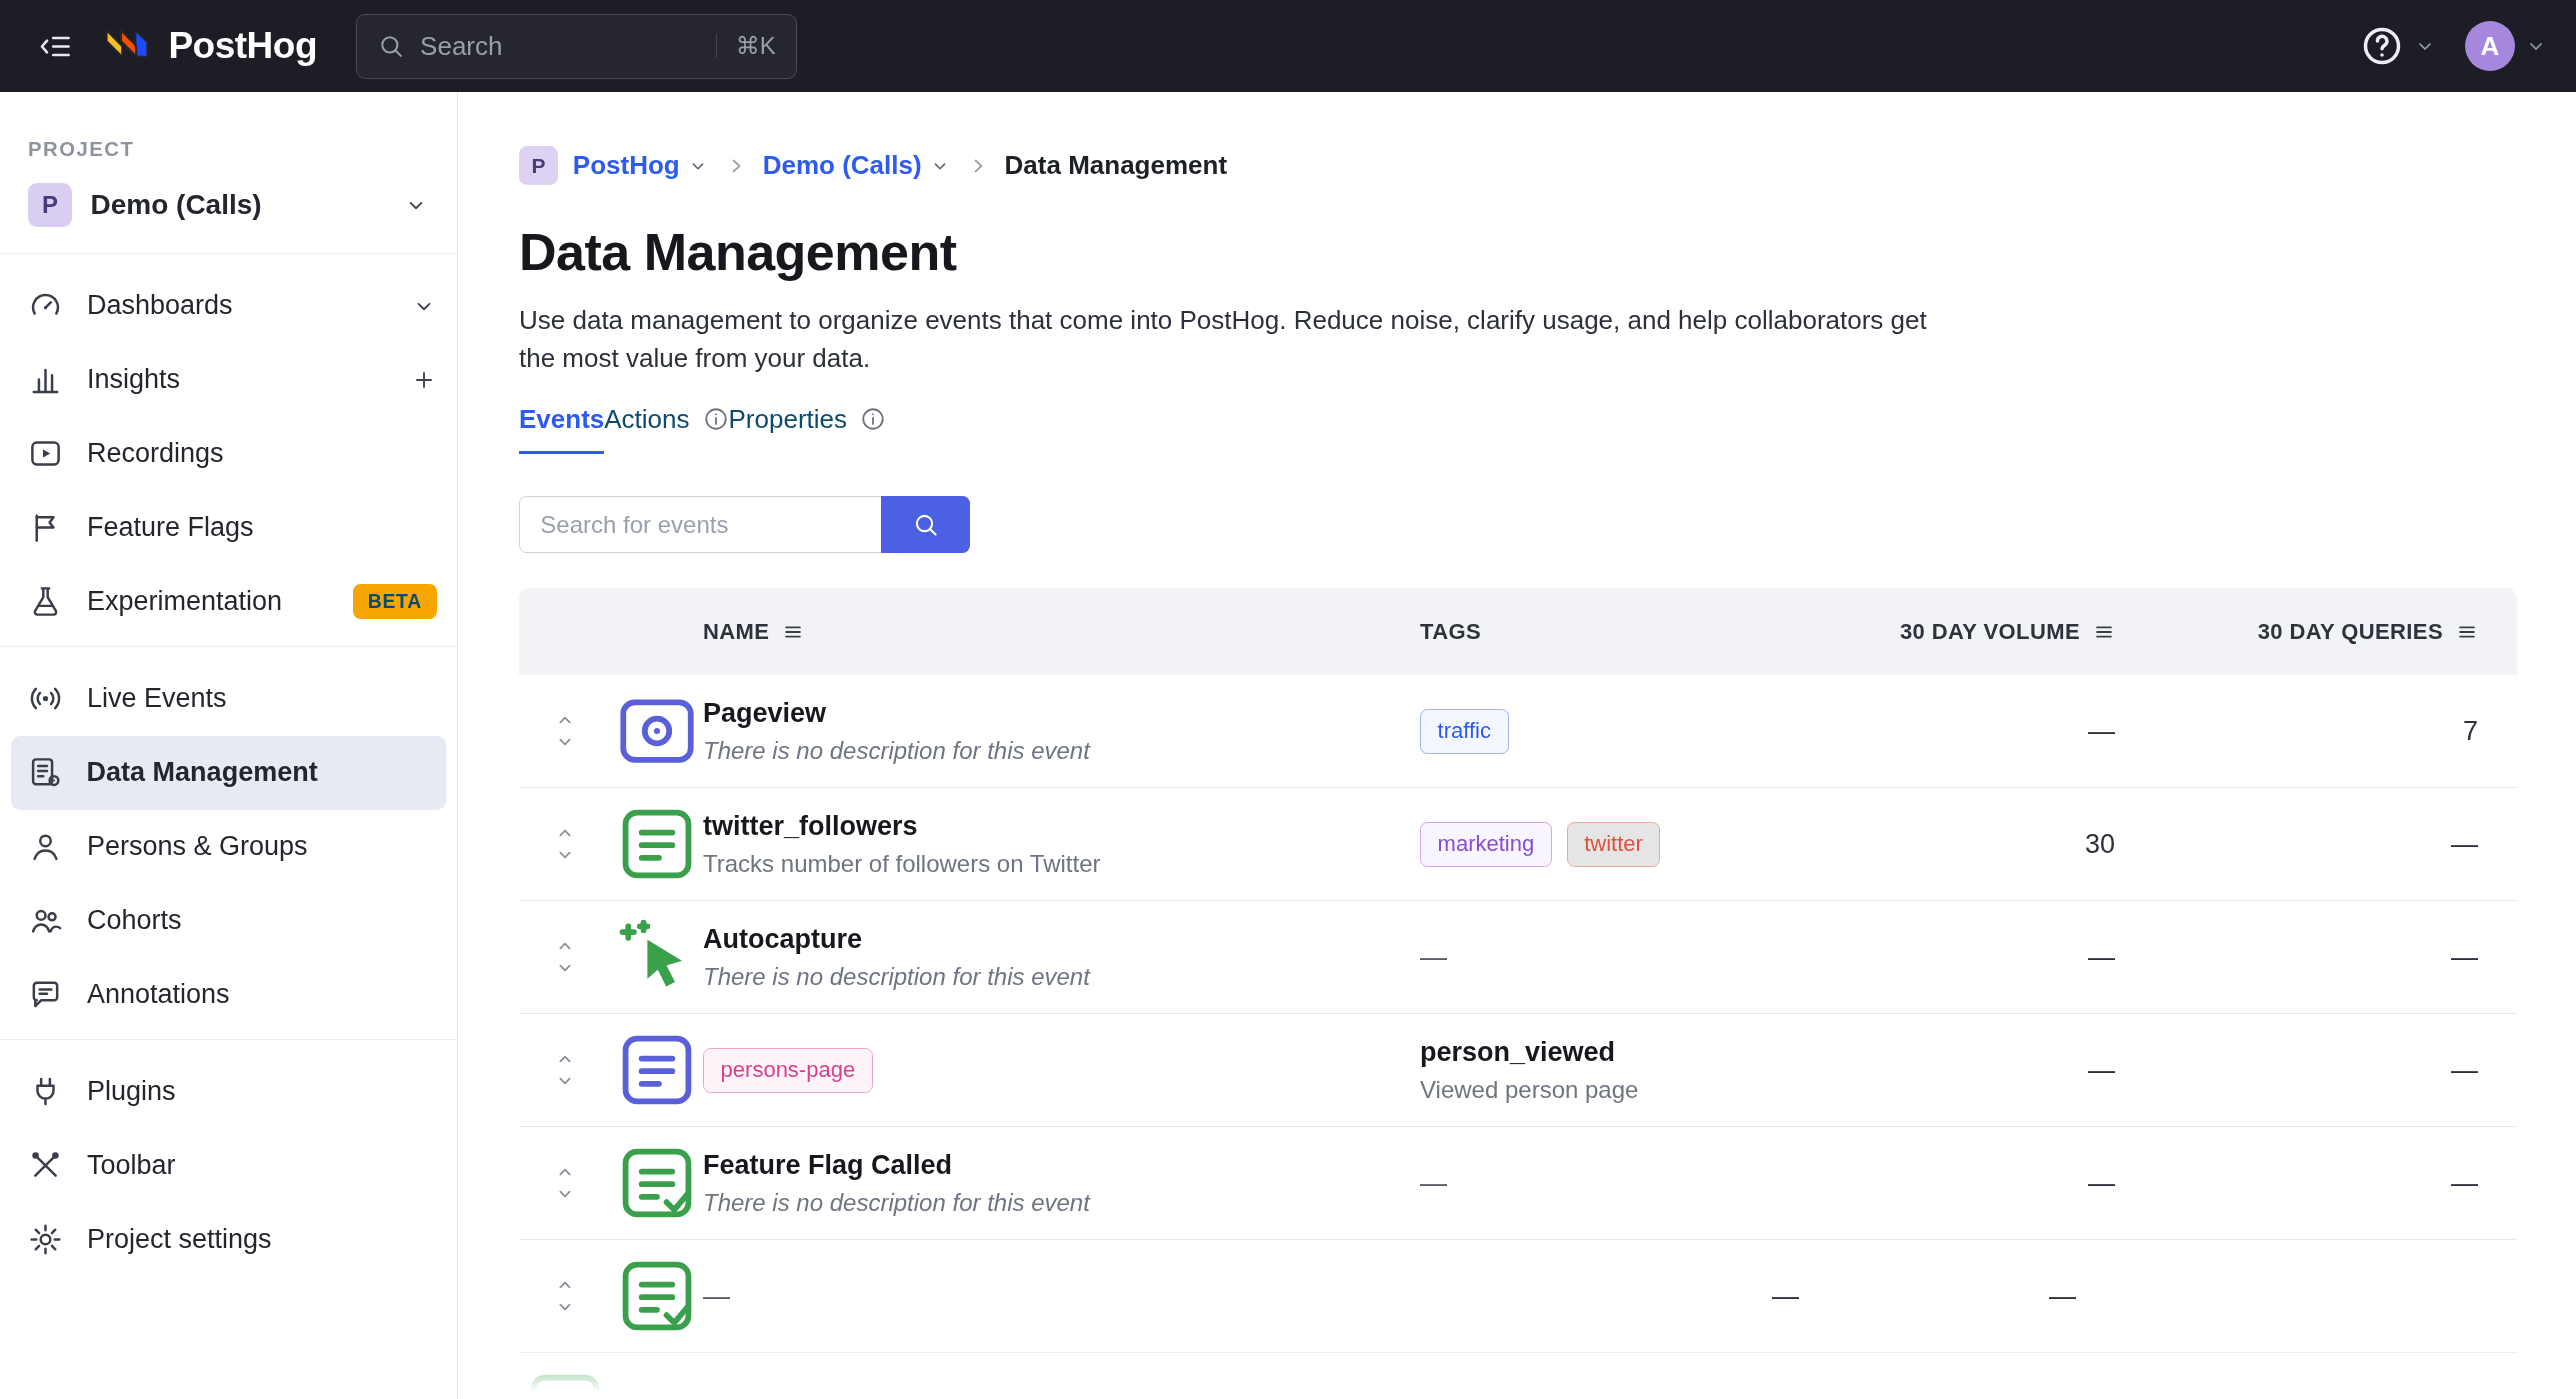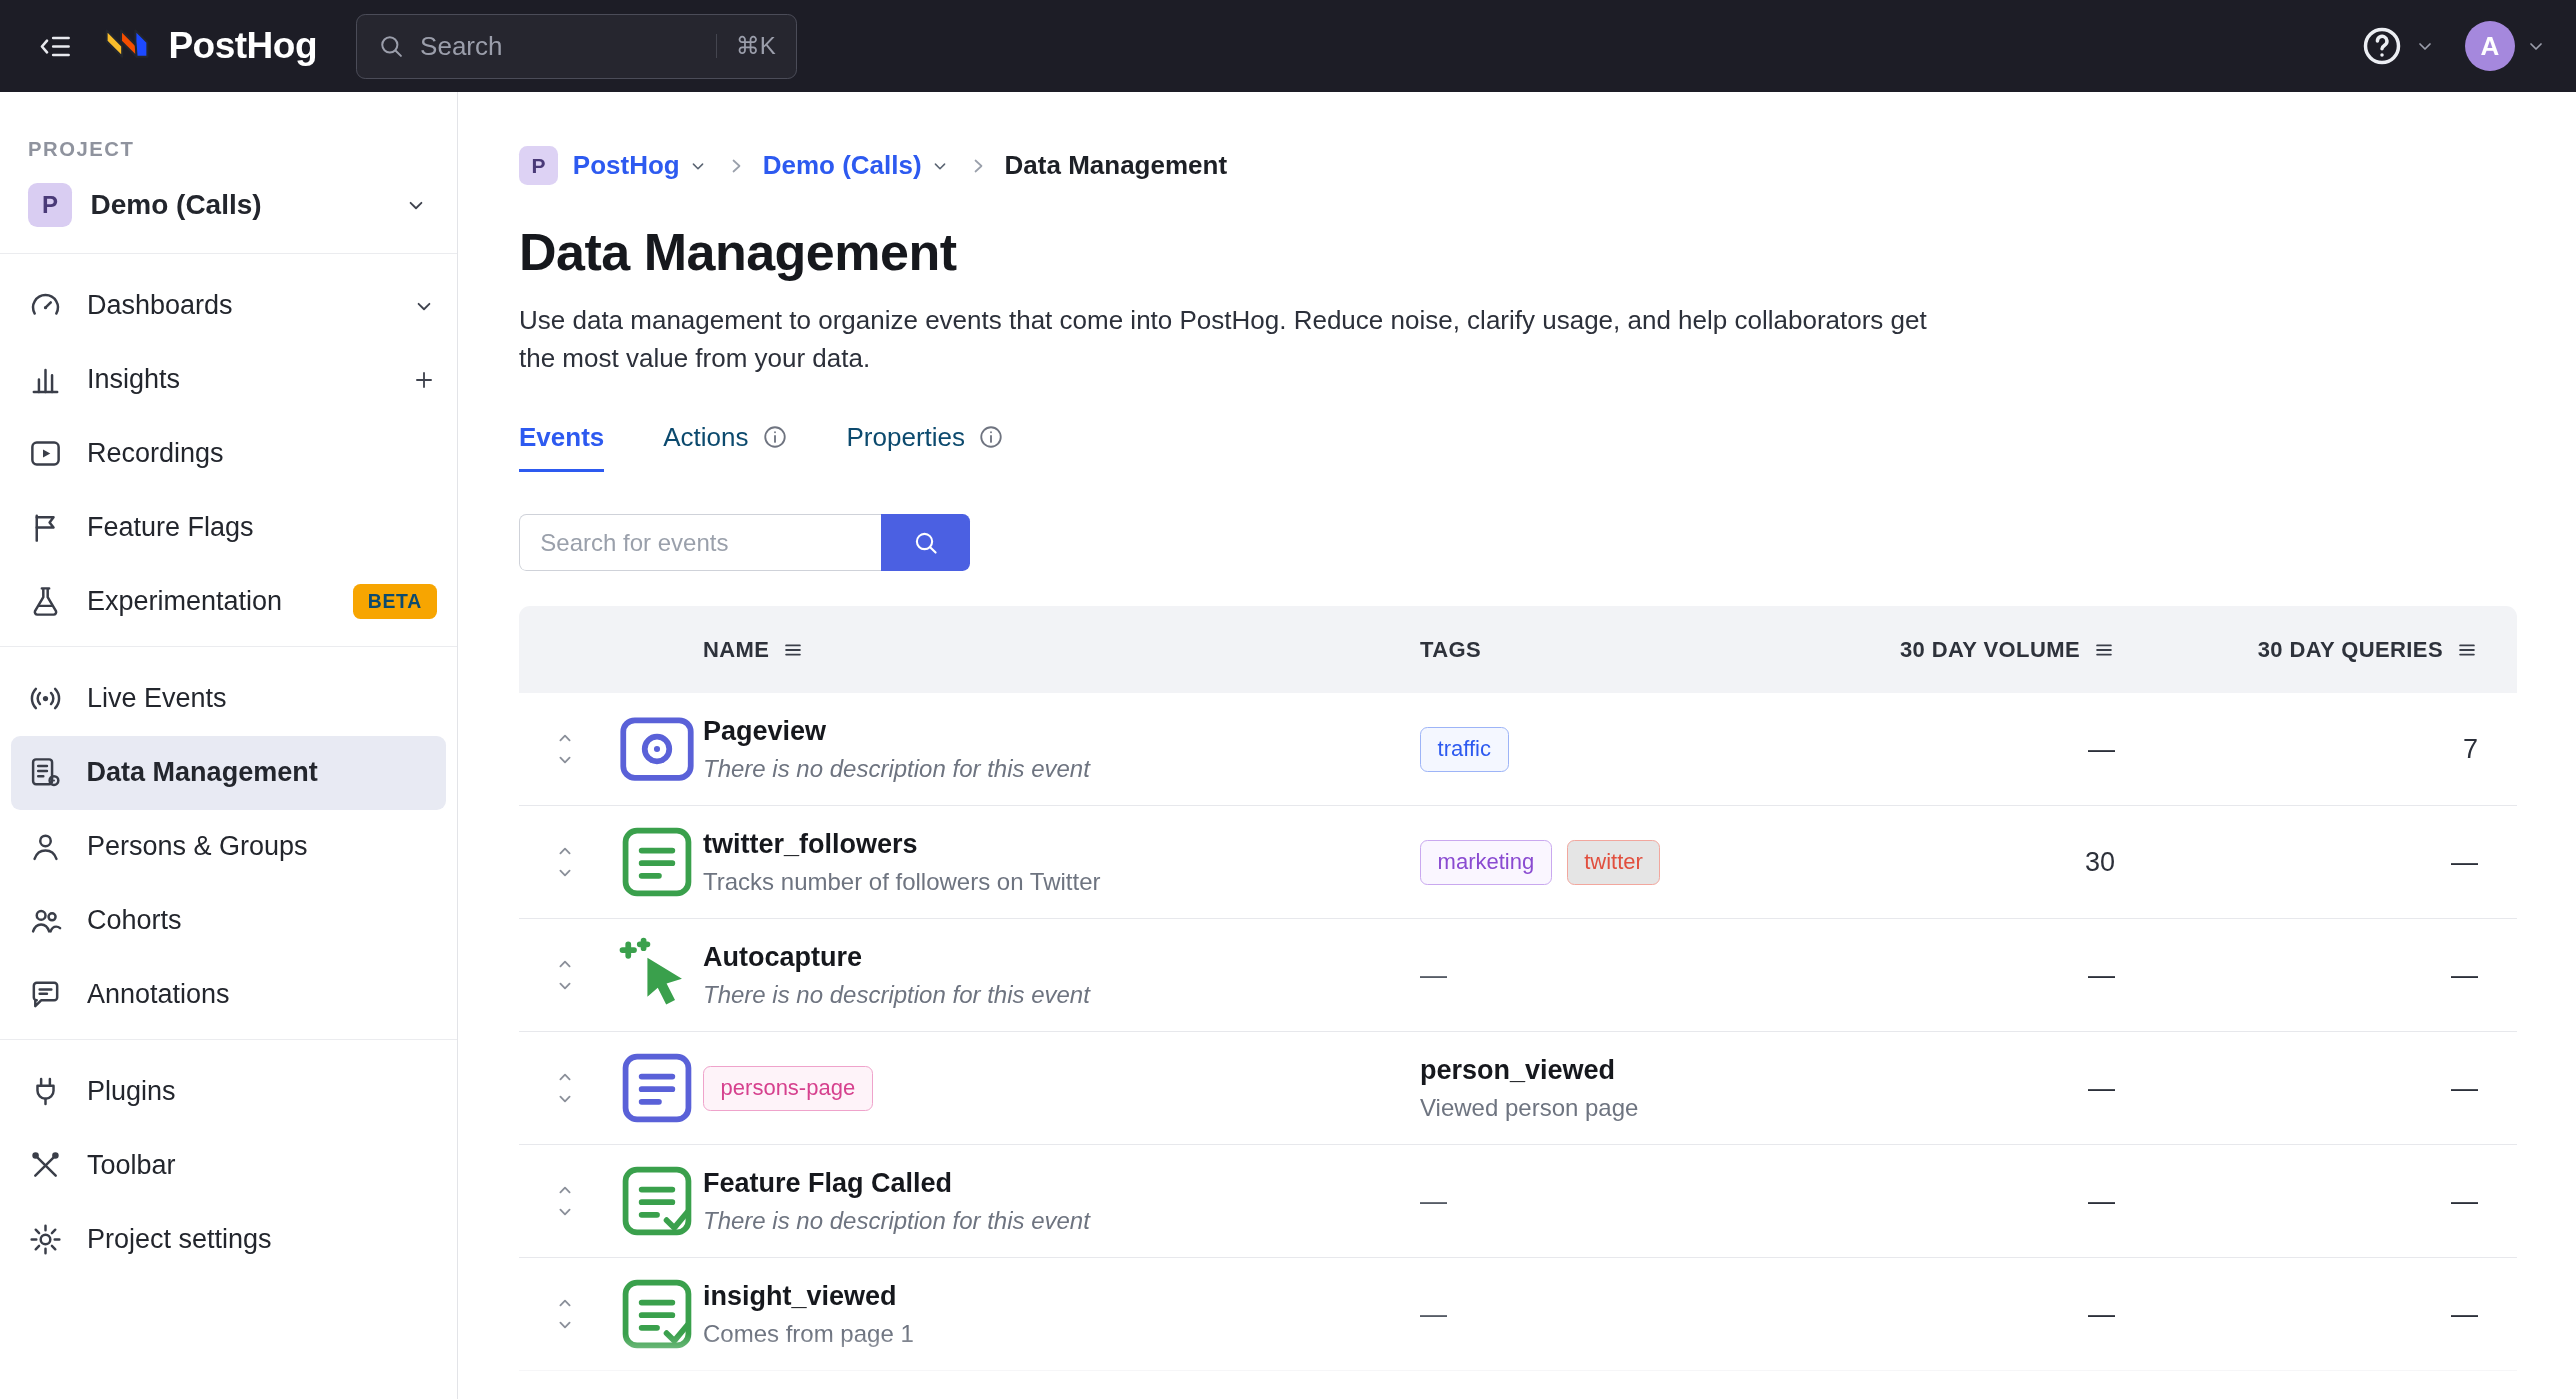--- a/index.html
+++ b/index.html
@@ -50,21 +50,21 @@
   
   .breadcrumb { margin-top:54px; display:flex; align-items:center; gap:14.8px; font-size:26px; }
   .bc-badge { width:39px; height:39px; border-radius:8.3px; background:#ddd2f4; color:#4a3a78; font-weight:700; font-size:21px; display:grid; place-items:center; }
   .bc-link { color:#2d5af0; font-weight:600; display:flex; align-items:center; gap:7.4px; }
   .bc-link svg { width:22px; height:22px; color:#5b6573; }
   .bc-sep { color:#9aa0ab; }
   .bc-sep svg { width:24px; height:24px; }
   .bc-current { color:#1d2026; font-weight:600; }
   .page-title { margin-top:37px; font-size:52px; font-weight:700; color:#16181d; letter-spacing:-0.5px; }
   .desc { margin-top:20.3px; font-size:26px; line-height:1.45; color:#2c303a; max-width:1426px; }
-  .tabs { margin-top:44px; display:flex; gap:59px; }
+  .tabs { margin-top:26px; display:flex; }
   .tab { font-size:26px; color:#0c4a6e; padding-bottom:16.6px; display:flex; align-items:center; gap:13px; border-bottom:3.7px solid transparent; }
   .tab.active { color:#2d5af0; font-weight:600; border-bottom-color:#2d5af0; }
   .info-icon { width:26px; height:26px; color:#6f7480; }
   .info-icon svg { width:100%; height:100%; }
   .event-search { margin-top:42px; display:flex; }
   .es-input { width:362px; height:57px; border:0.9px solid #cfd2d9; border-right:none; border-radius:7.4px 0 0 7.4px; padding:0 20.3px; font-size:24px; color:#2c303a; outline:none; font-family:inherit; }
   .es-input::placeholder { color:#9aa0ab; }
   .es-btn { width:89px; height:57px; background:#4b60e2; border:none; border-radius:0 7.4px 7.4px 0; color:#fff; display:grid; place-items:center; }
   .es-btn svg { width:29.5px; height:29.5px; }
 
@@ -569,24 +569,20 @@
                   <path d="M7 9.5l5 5 5-5"></path>
                 </svg>
               </span>
             </div>
           <div class="td"><span class="evicon green" data-interactable="false">
             <svg viewBox="0 0 24 24">
                   <rect x="3.8" y="3.8" width="16.4" height="16.4" rx="3"></rect>
                   <path d="M8 9h8M8 12.3h8M8 15.6h4"></path>
                   <path d="M14.5 17l2 2 3.5-4.2"></path>
                 </svg></span></div>
-          <div class="td">
-            <div class="ev-name" data-interactable="true">insight_viewed</div>
-            <div class="ev-desc" data-interactable="false">Comes from page 1</div>
-          </div>
           <div class="td tags-cell">
               <span class="dash" data-interactable="false">—</span>
             </div>
           <div class="td right" data-interactable="false">—</div>
           <div class="td right padr" data-interactable="false">—</div>
         </div>
 
         <div class="trow" data-interactable="false">
 
           <div class="td"><span class="evicon green" data-interactable="false">

